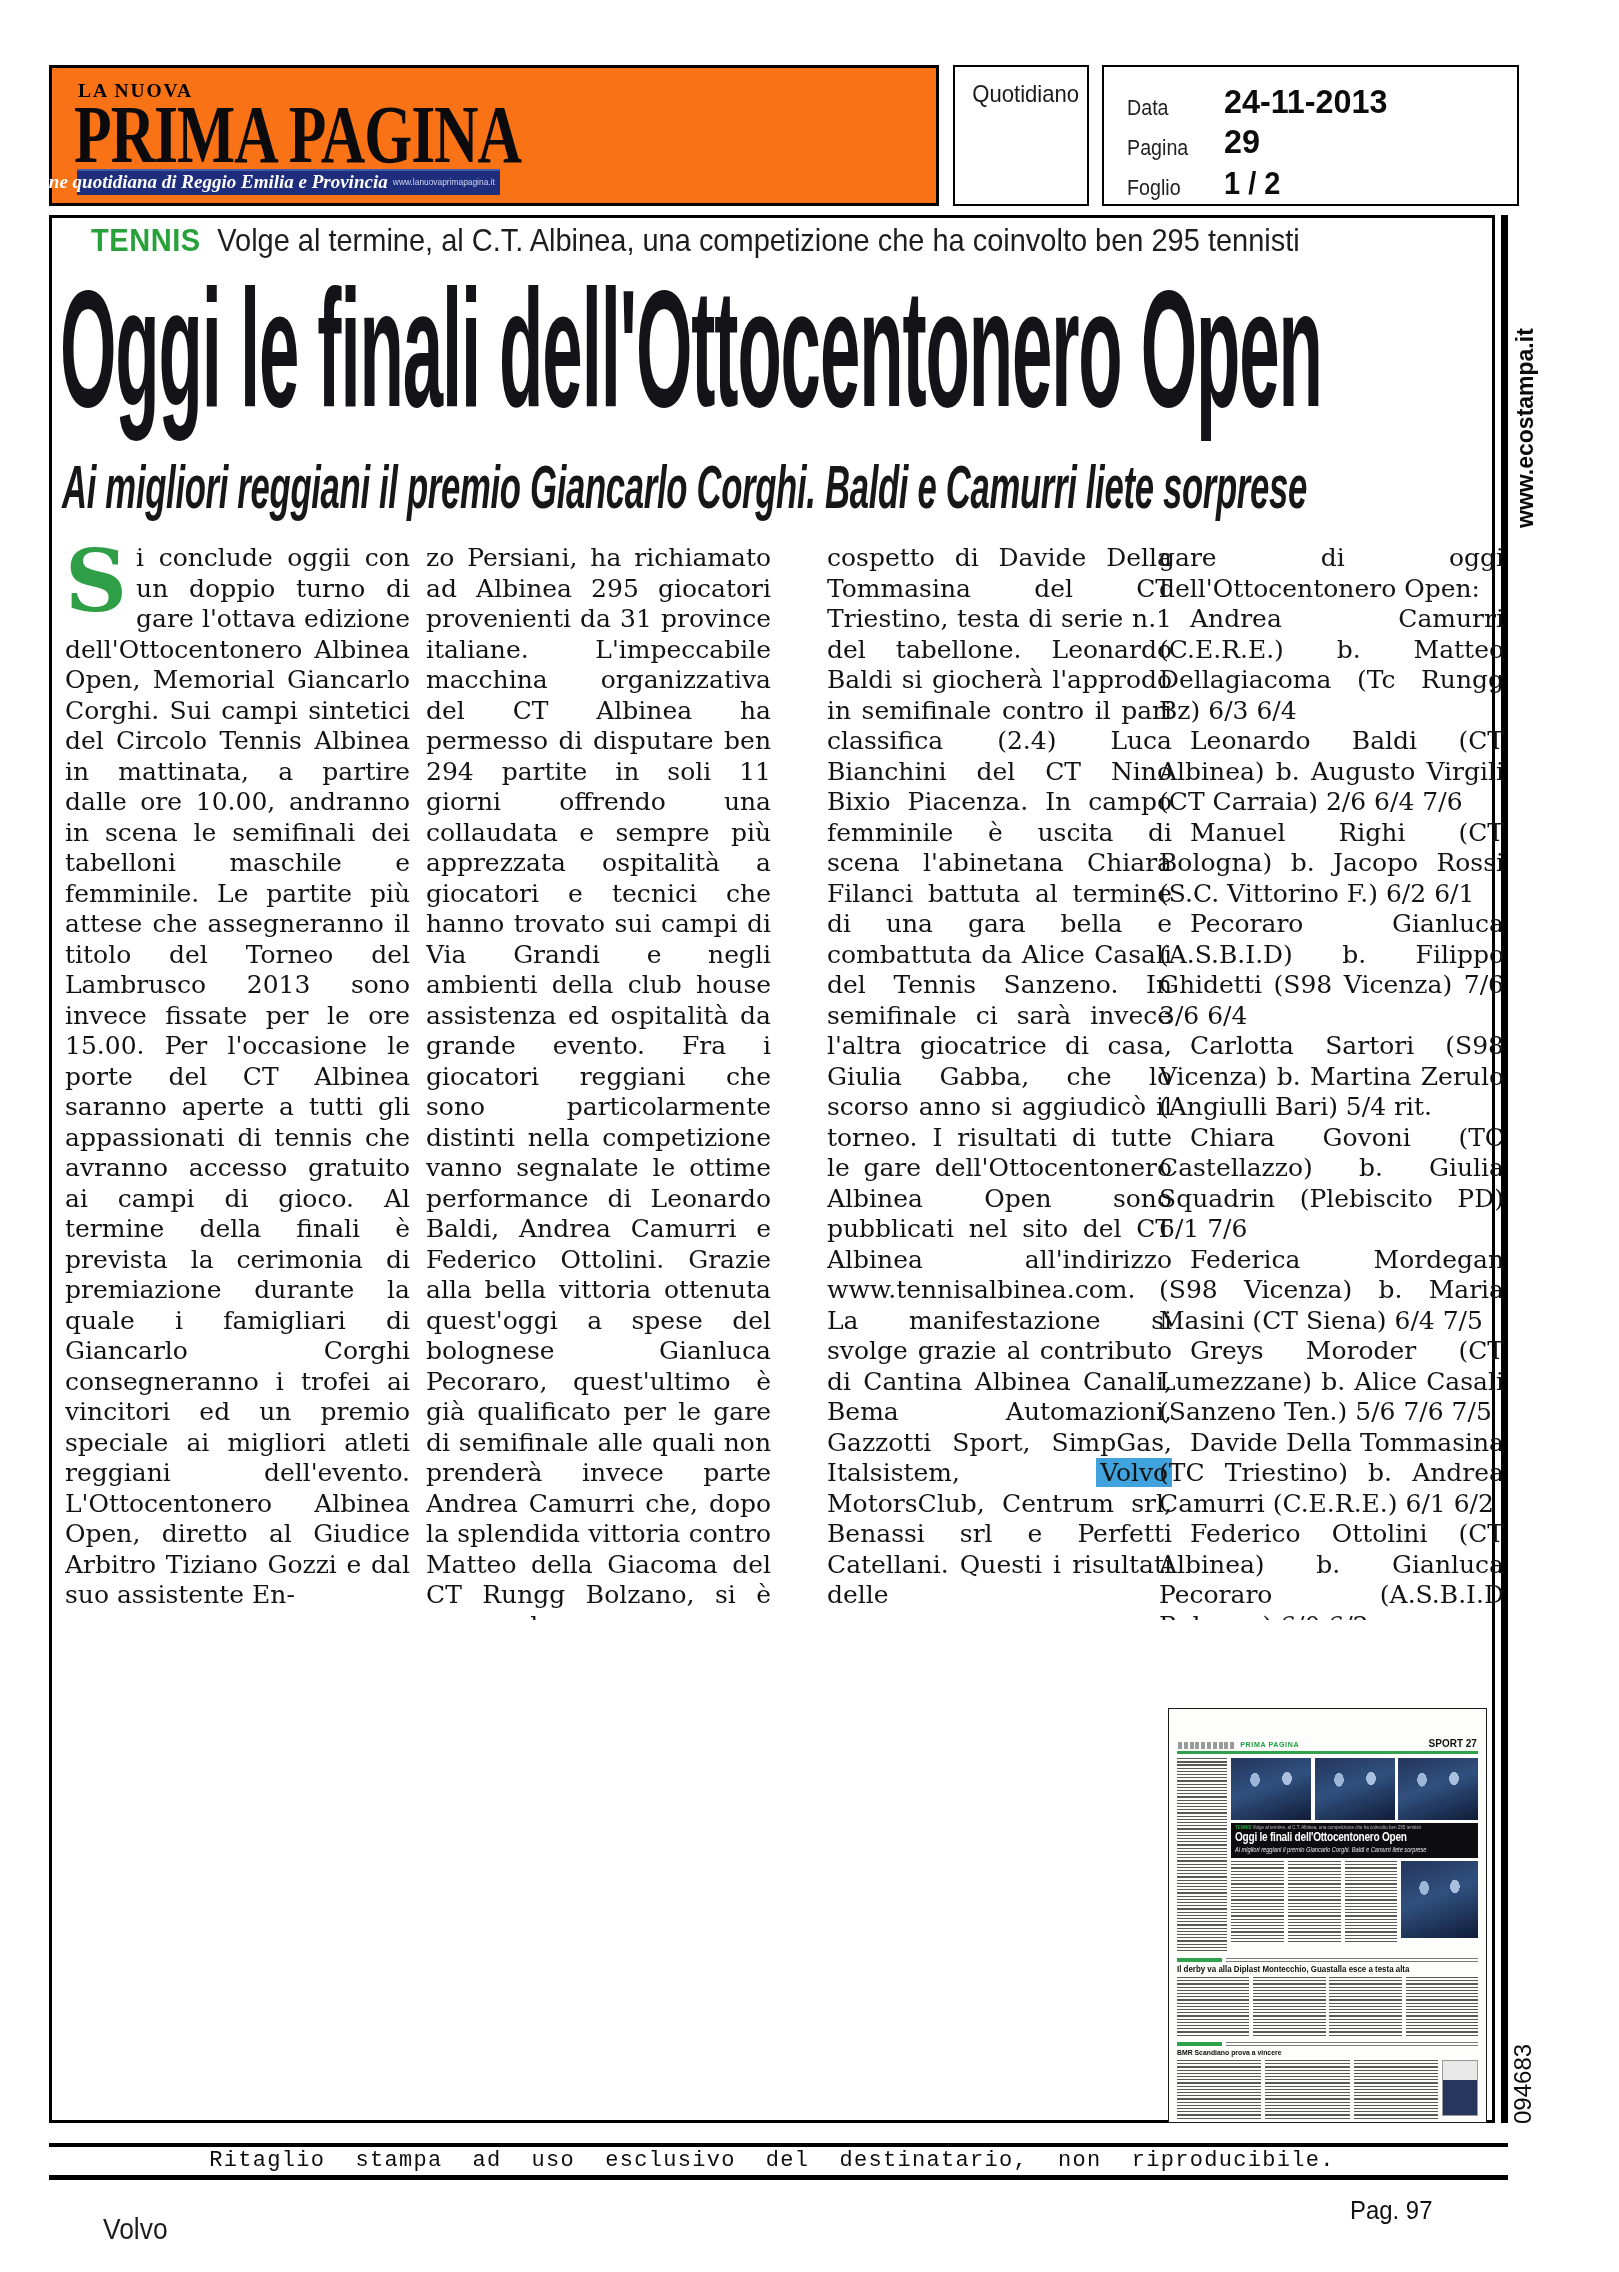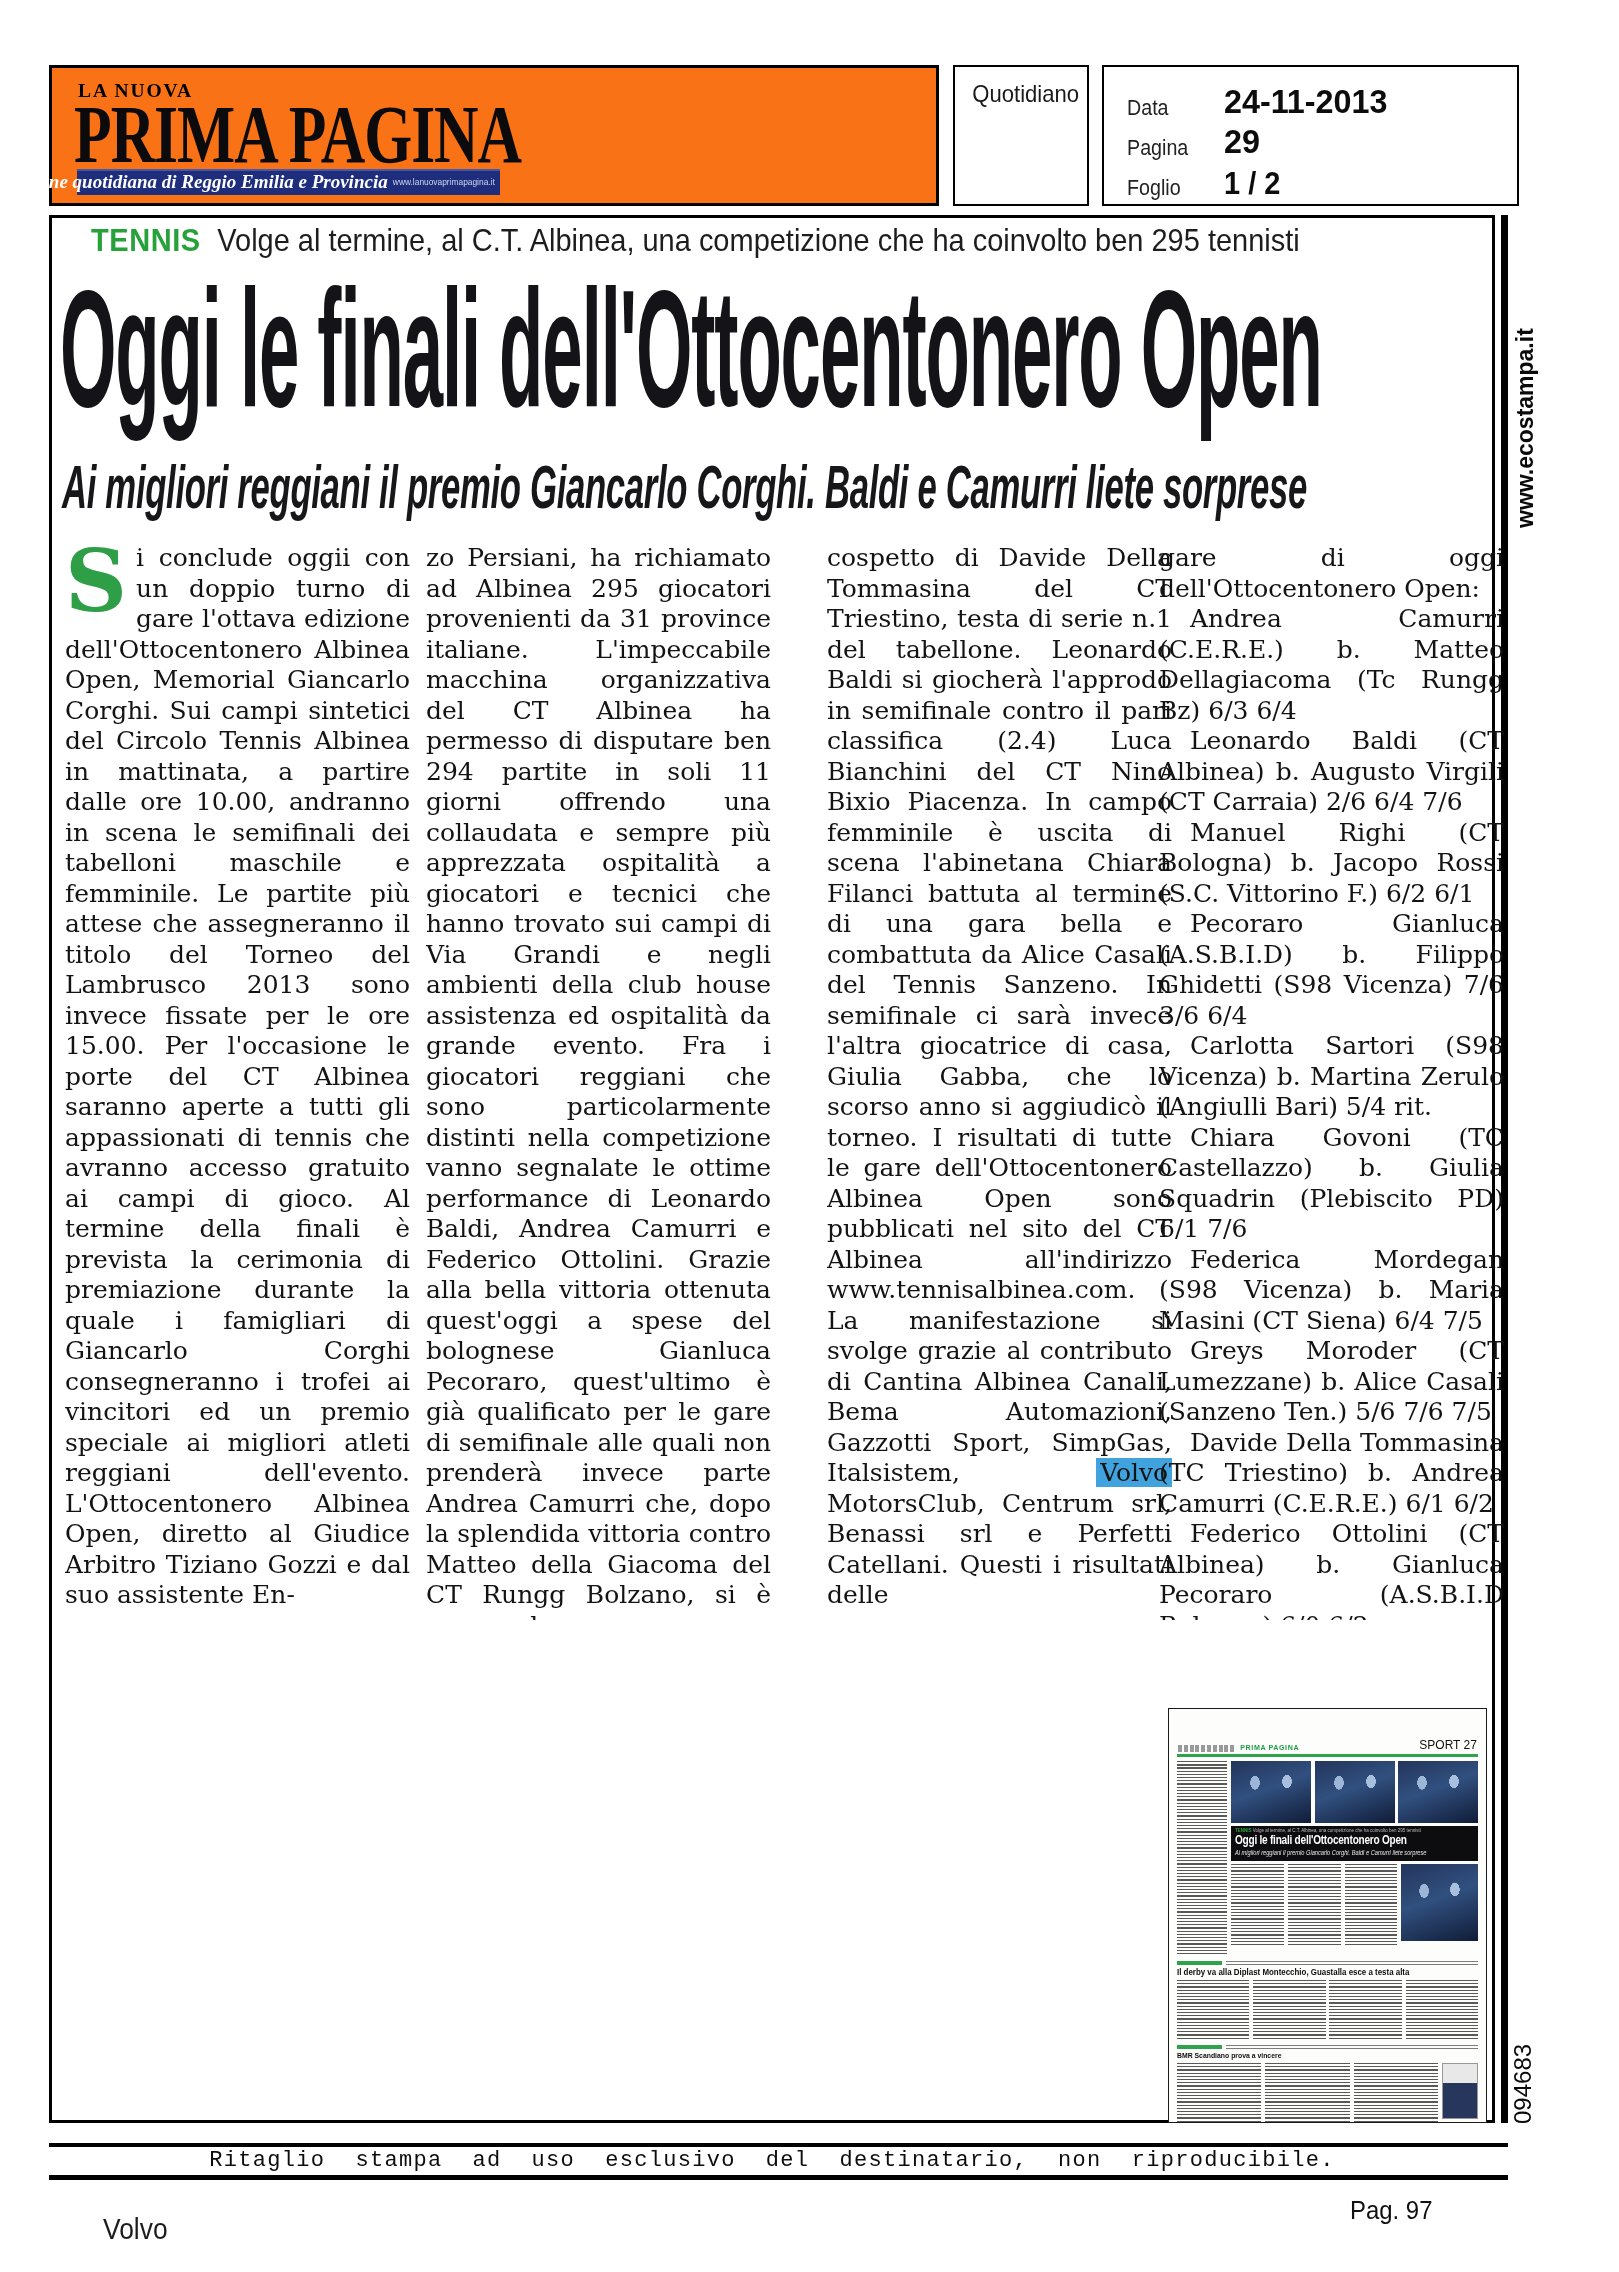--- a/index.html
+++ b/index.html
@@ -80,21 +80,21 @@
     padding:3.9px 9px 0 0; font-family:"DejaVu Serif", serif;
   }
   .hl { background:#41a3dd; padding:0 3.9px; }
   .col4 p.result { text-indent:31px; }
 
   
   .thumb { left:1168px; top:1708px; width:319px; height:415px; border:1.9px solid #1a1a1a; background:#fdfdfb; padding:6.5px 7.8px; overflow:hidden; }
   .th-header { display:flex; align-items:flex-end; gap:5.2px; margin:22px 1.3px 2.6px 1.3px; }
   .th-h-left { width:57px; height:6.5px; background:repeating-linear-gradient(to right,#9a9a9a 0 3.9px,transparent 3.9px 5.8px); }
   .th-h-center { color:#1e9e46; font-weight:bold; font-size:7.1px; letter-spacing:0.6px; }
-  .th-h-right { margin-left:auto; font-weight:normal; font-size:12px; color:#111; }
+  .th-h-right { margin-left:auto; font-weight:bold; font-size:10px; color:#111; }
   .th-greenrule { height:2.6px; background:#2fa24c; margin:1.3px 0 3.9px 0; }
   .th-main { display:flex; gap:3.9px; }
   .th-leftcol { width:56px; }
   .fz { background:repeating-linear-gradient(to bottom, #3c3c3c 0 1.3px, transparent 1.3px 3.2px); opacity:.85; }
   .fz-light { background:repeating-linear-gradient(to bottom, #7c7c7c 0 1.3px, transparent 1.3px 3.2px); }
   .th-right { flex:1; }
   .th-photos { display:flex; gap:3.2px; }
   .ph {
     background:
       radial-gradient(11.7px 17px at 30% 35%, #9db6d8 0 40%, transparent 41%),

